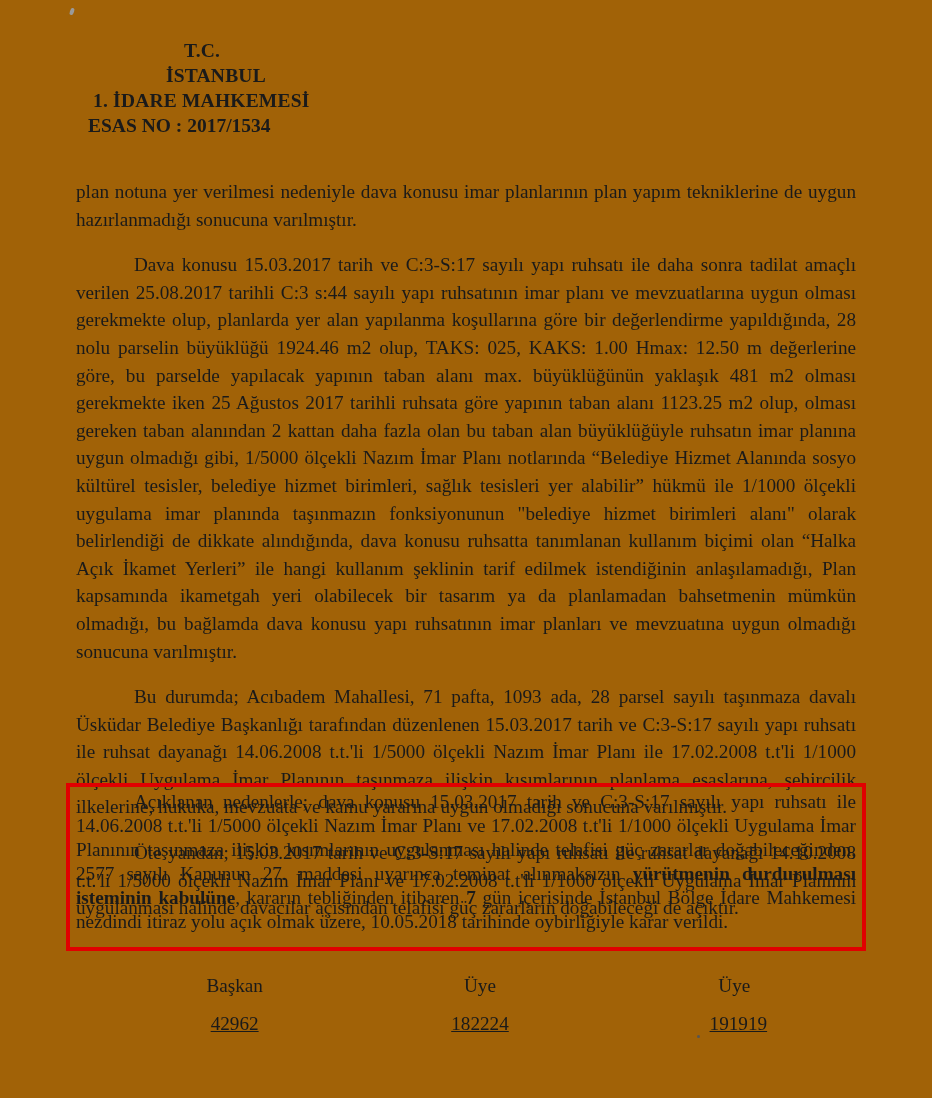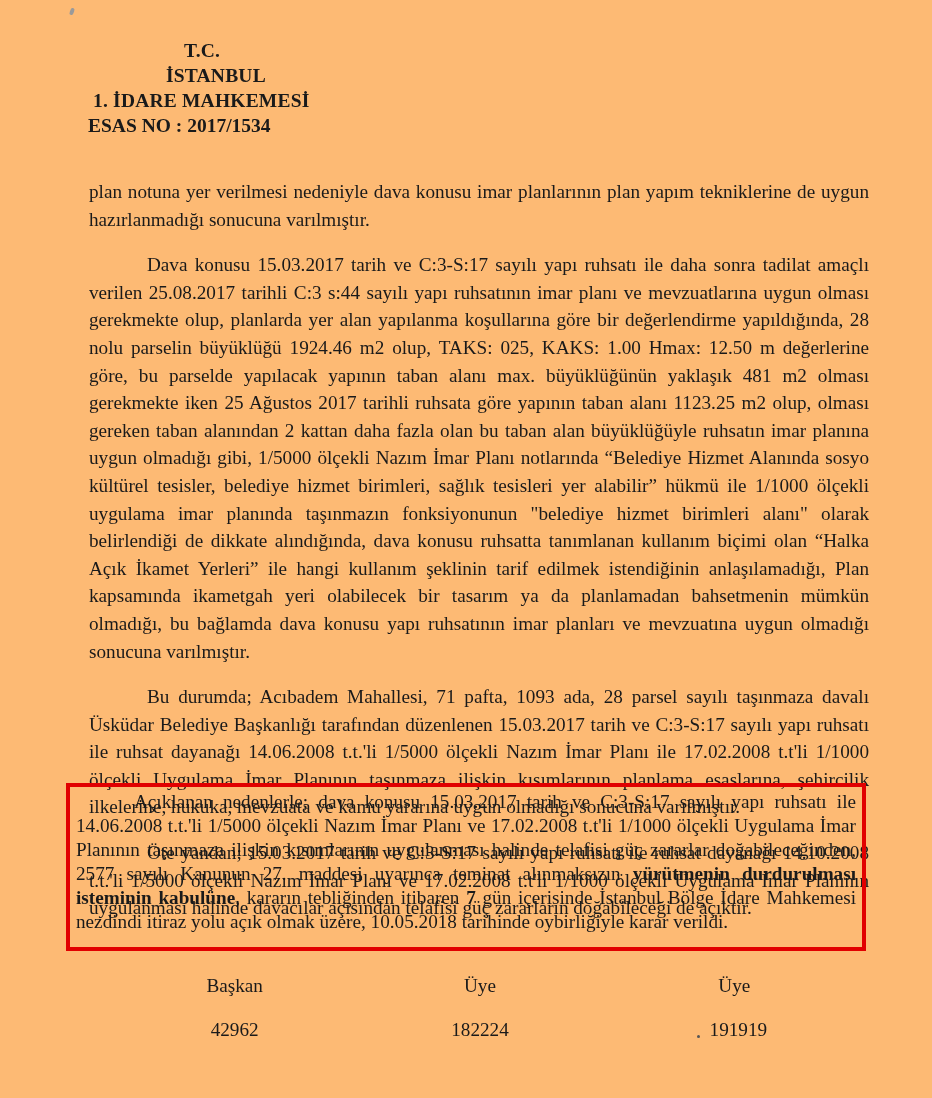--- a/index.html
+++ b/index.html
@@ -11,21 +11,21 @@
     width: 932px;
     height: 1098px;
     position: relative;
     font-family: "Liberation Serif", serif;
     color: #1a1a1a;
     overflow: hidden;
   }
   .page {
     position: absolute;
     inset: 0;
-    background: #fdba74;
+    background: #a16207;
   }
   
   .speck {
     position: absolute;
     top: 8px;
     left: 70px;
     width: 4px;
     height: 7px;
     background: #9a9a9a;
     transform: rotate(20deg);
@@ -42,21 +42,21 @@
     letter-spacing: 0.2px;
   }
   .header .l1 { padding-left: 96px; }
   .header .l2 { padding-left: 78px; }
   .header .l3 { padding-left: 5px; }
   .header .l4 { padding-left: 0px; letter-spacing: 0px; }
 
   .body-text {
     position: absolute;
     top: 178px;
-    left: 89px;
+    left: 76px;
     width: 780px;
     font-size: 19.2px;
     line-height: 27.6px;
     text-align: justify;
     text-justify: inter-word;
   }
   .body-text p {
     margin: 0 0 0 0;
     text-indent: 0;
   }
@@ -95,21 +95,21 @@
     width: 790px;
     display: flex;
     justify-content: space-between;
   }
   .sig-col {
     width: 33.33%;
     text-align: center;
     font-size: 19.2px;
   }
   .sig-col .role { display: block; }
-  .sig-col .num { display: block; margin-top: 22px; }
+  .sig-col .num { display: block; margin-top: 16px; text-decoration: underline; }
   .sig-col.c1 .role { padding-left: 54px; }
   .sig-col.c1 .num { padding-left: 54px; }
   .sig-col.c2 .role { padding-left: 18px; }
   .sig-col.c2 .num { padding-left: 18px; }
   .sig-col.c3 .role { padding-left: 0px; }
   .sig-col.c3 .num { padding-left: 8px; }
   .dot {
     position: absolute;
     top: 1035px;
     left: 697px;

